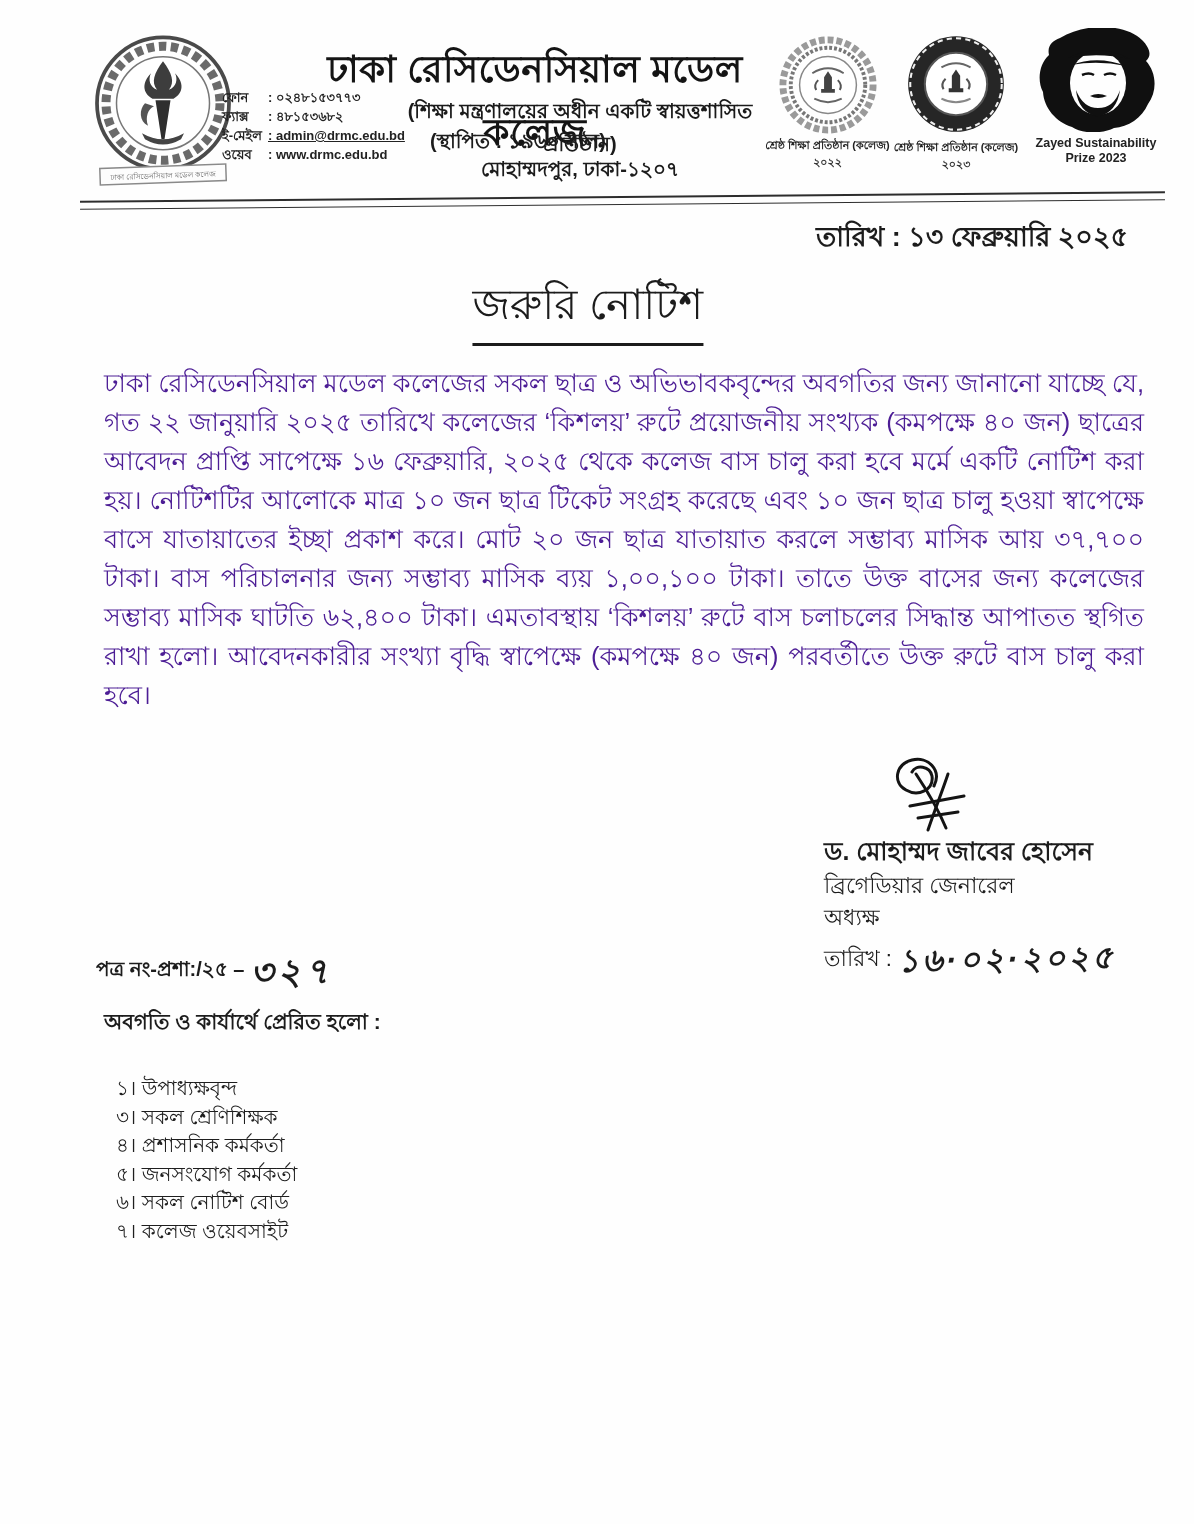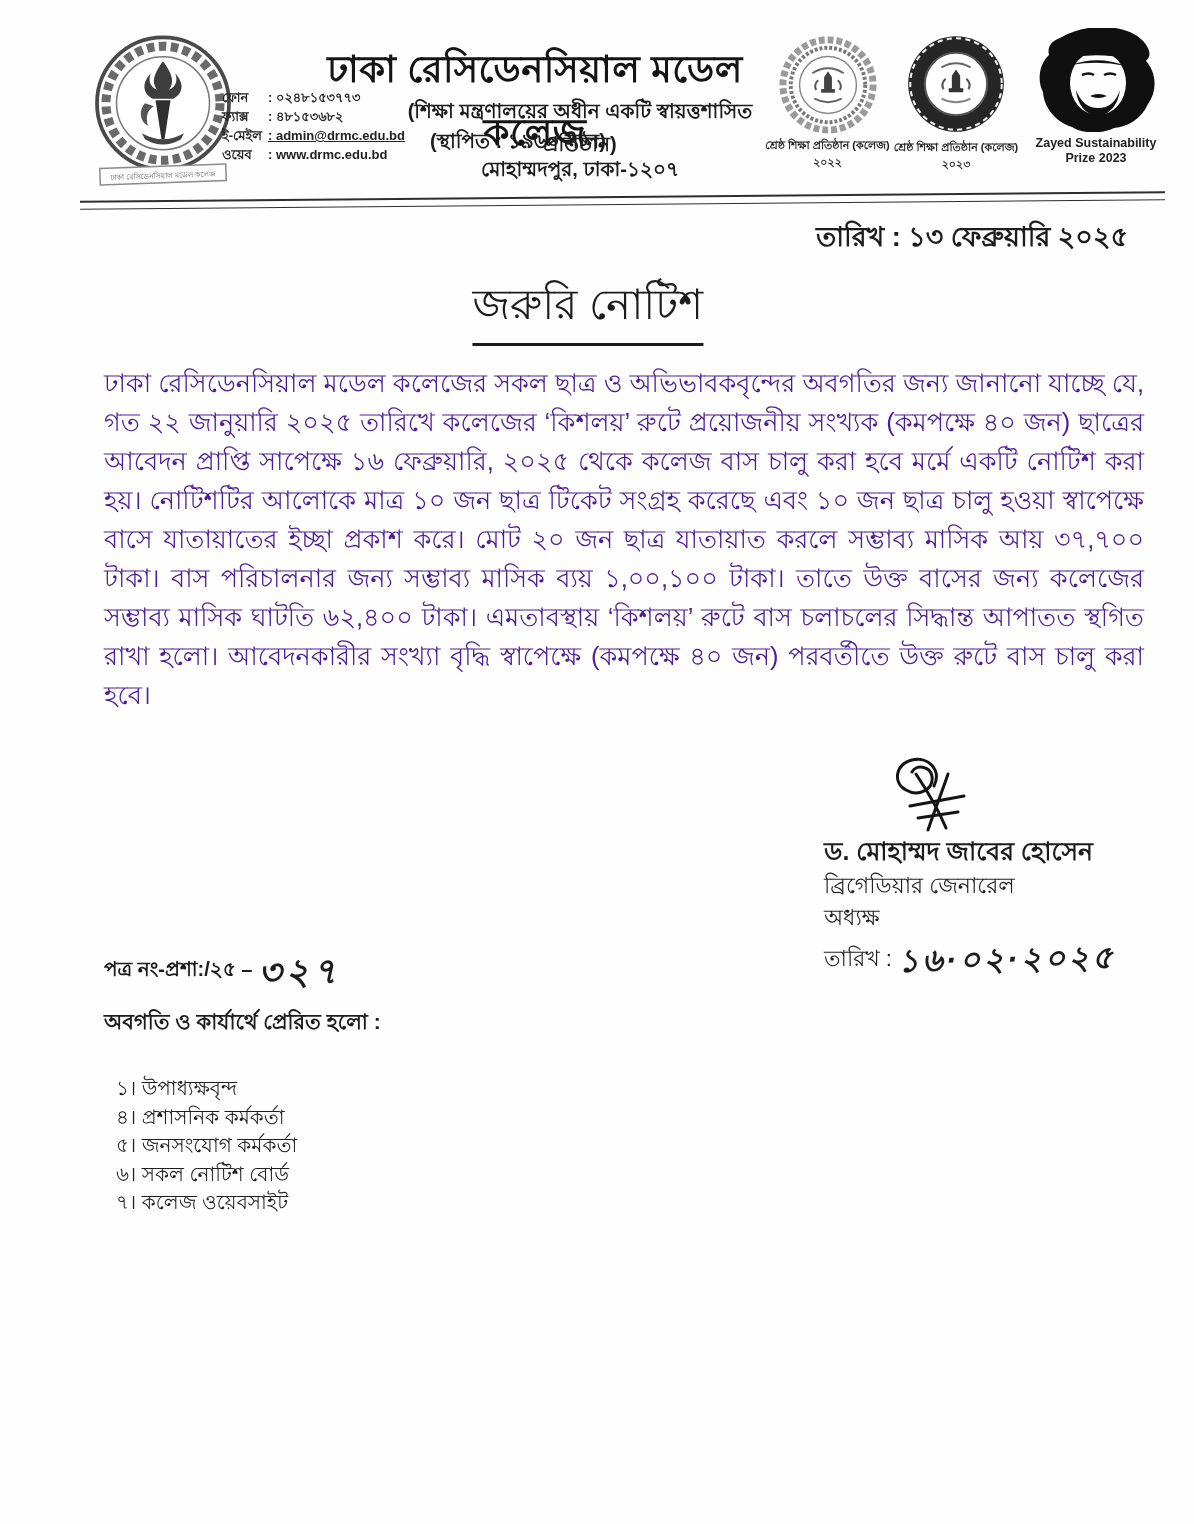--- a/index.html
+++ b/index.html
@@ -49,21 +49,21 @@
   }
   
   .sig-scribble{position:absolute;left:872px;top:752px;width:125px;height:88px;}
   .sig-name{position:absolute;left:824px;top:832px;font-size:25px;font-weight:700;}
   .sig-rank{position:absolute;left:824px;top:868px;font-size:22px;font-weight:500;}
   .sig-desig{position:absolute;left:824px;top:900px;font-size:22px;font-weight:500;}
   .sig-date{position:absolute;left:824px;top:934px;font-size:22px;font-weight:500;}
   .hand{font-style:italic;font-weight:700;letter-spacing:3px;font-size:32px;
     transform:rotate(-1deg);display:inline-block;vertical-align:-4px;}
   
-  .memo-line{position:absolute;left:104px;top:944px;font-size:20px;font-weight:700;}
+  .memo-line{position:absolute;left:96px;top:944px;font-size:20px;font-weight:700;}
   .memo-line .hand{font-size:36px;letter-spacing:4px;vertical-align:-8px;}
   .dist-heading{position:absolute;left:104px;top:1006px;font-size:21px;font-weight:700;}
   .dist-list{position:absolute;left:104px;top:1062px;font-size:20px;font-weight:500;
     list-style:none;margin:12px;padding:0;line-height:28.5px;color:#1e1e1e;}
 </style>
 </head>
 <body>
 
 <div class="page">
 
@@ -172,19 +172,20 @@
   </div>
 
   <div class="memo-line">
     <span>পত্র নং-প্রশা:/২৫ – </span>
     <span class="hand">৩২৭</span>
   </div>
 
   <div class="dist-heading">অবগতি ও কার্যার্থে প্রেরিত হলো :</div>
   <ul class="dist-list">
     <li>১। উপাধ্যক্ষবৃন্দ</li>
+    <li>৩। সকল শ্রেণিশিক্ষক</li>
     <li>৪। প্রশাসনিক কর্মকর্তা</li>
     <li>৫। জনসংযোগ কর্মকর্তা</li>
     <li>৬। সকল নোটিশ বোর্ড</li>
     <li>৭। কলেজ ওয়েবসাইট</li>
   </ul>
 
 </div>
 
 </body></html>

